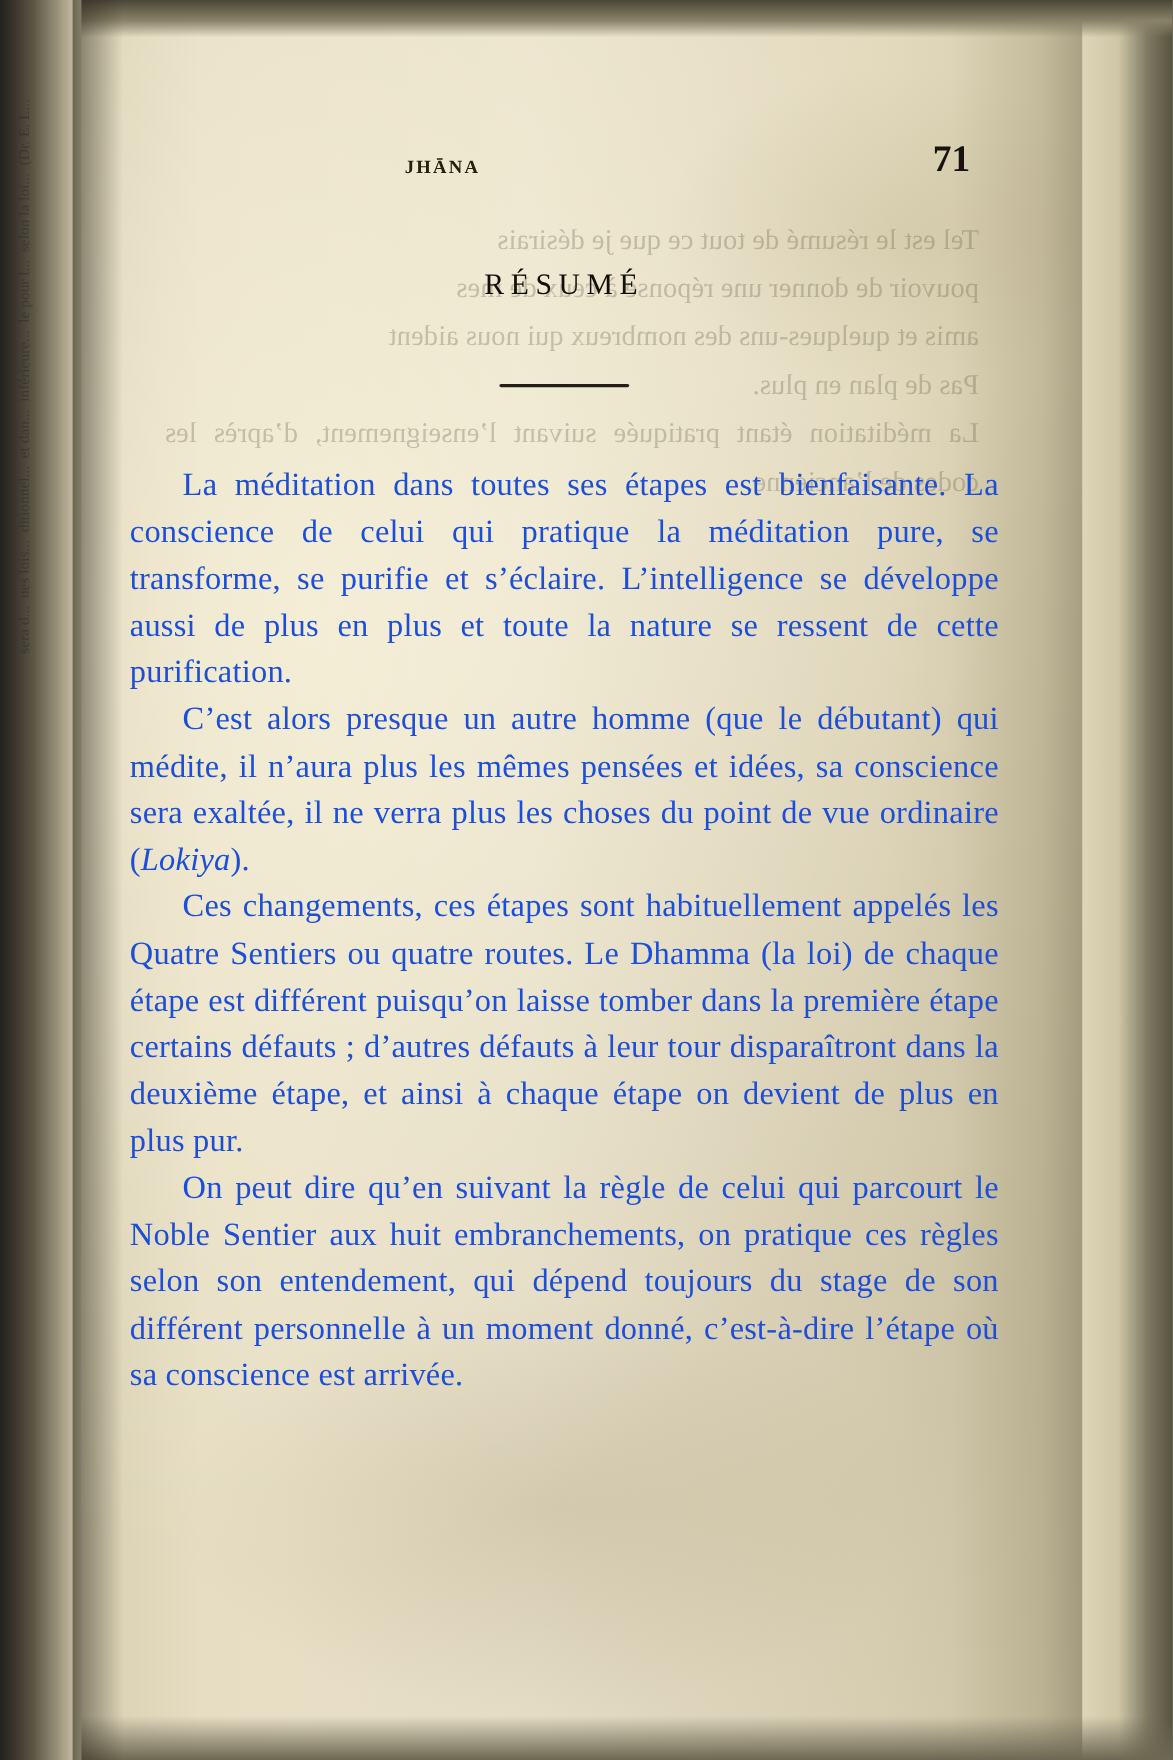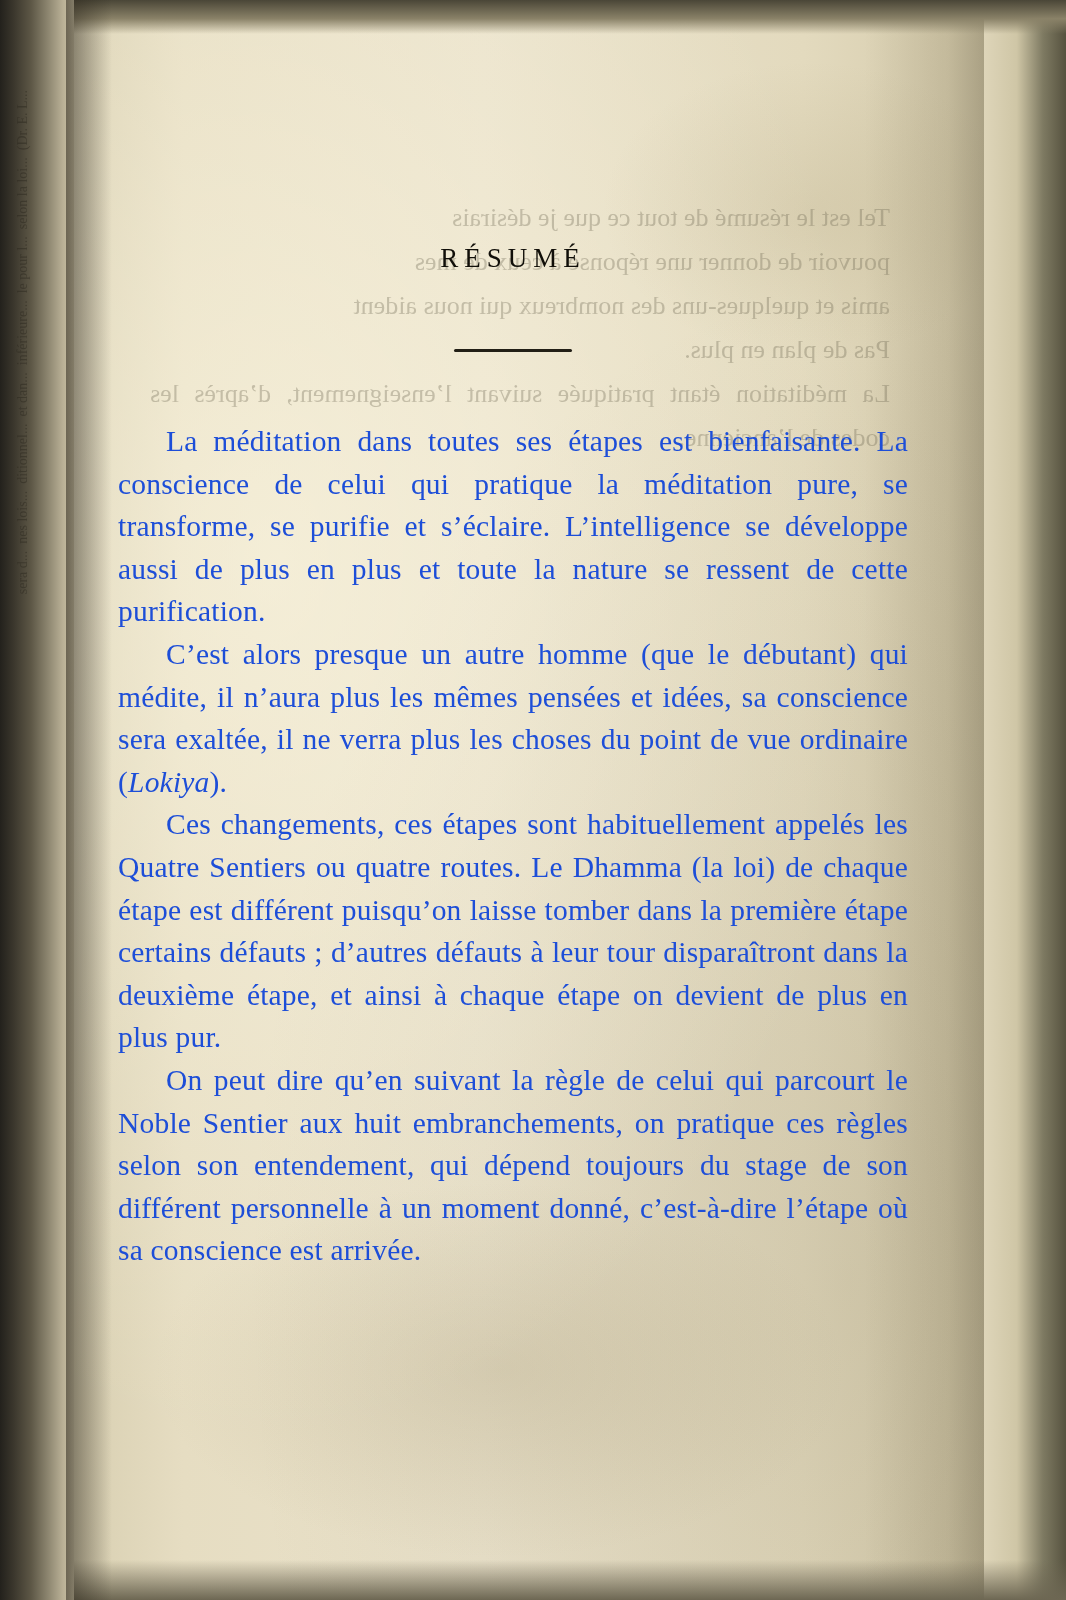--- a/index.html
+++ b/index.html
@@ -219,20 +219,24 @@
     <div>pouvoir de donner une réponse à ceux de mes</div>
     <div>amis et quelques-uns des nombreux qui nous aident</div>
     <div>Pas de plan en plus.</div>
     <div>La méditation étant pratiquée suivant l’enseignement, d’après les codes de l’ancienne.</div>
   </div>
 
   <div class="curl"></div>
 
   <div class="content">
 
+    <div class="header-row">
+      <div class="running-head">JHĀNA</div>
+      <div class="folio">71</div>
+    </div>
 
     <div class="section-title">RÉSUMÉ</div>
     <div class="rule"></div>
 
     <div class="body">
       <p>La méditation dans toutes ses étapes est bienfaisante. La conscience de celui qui pratique la méditation pure, se transforme, se purifie et s’éclaire. L’intelligence se développe aussi de plus en plus et toute la nature se ressent de cette purification.</p>
       <p><span>C’est alors presque un autre homme (que le débutant) qui médite, il n’aura plus les mêmes pensées et idées, sa conscience sera exaltée, il ne verra plus les choses du point de vue ordinaire (<i>Lokiya</i>).</span></p>
       <p>Ces changements, ces étapes sont habituellement appelés les Quatre Sentiers ou quatre routes. Le Dhamma (la loi) de chaque étape est différent puisqu’on laisse tomber dans la première étape certains défauts ; d’autres défauts à leur tour disparaîtront dans la deuxième étape, et ainsi à chaque étape on devient de plus en plus pur.</p>
       <p>On peut dire qu’en suivant la règle de celui qui parcourt le Noble Sentier aux huit embranchements, on pratique ces règles selon son entendement, qui dépend toujours du stage de son différent personnelle à un moment donné, c’est-à-dire l’étape où sa conscience est arrivée.</p>
     </div>

